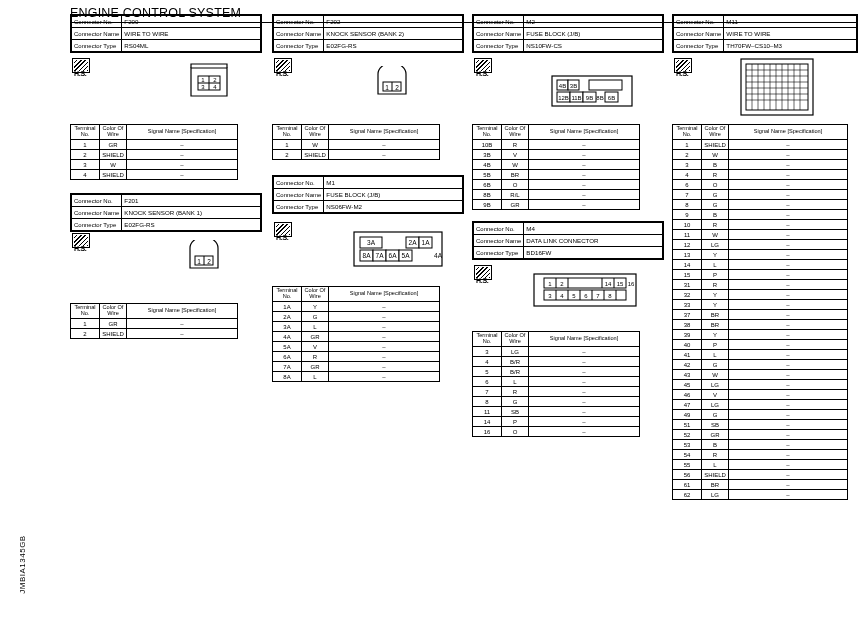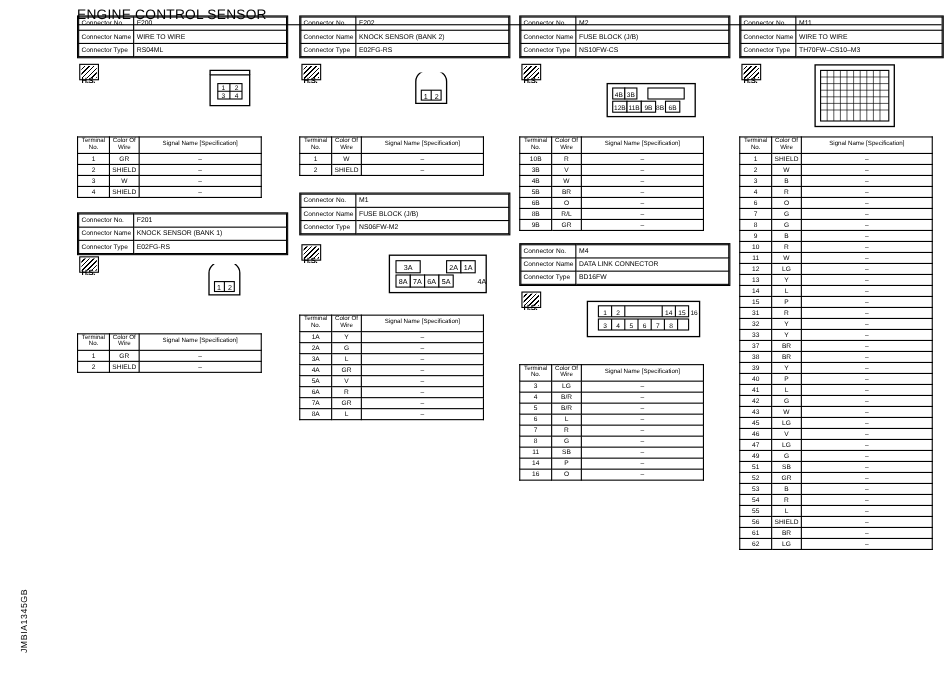--- a/index.html
+++ b/index.html
@@ -36,21 +36,21 @@
   
   .shape{position:absolute;}
   .shape svg{display:block;}
   svg text{font-family:"Liberation Sans",sans-serif;}
 </style>
 </head>
 <body>
 
 <div class="page">
 
-  <div class="title">ENGINE CONTROL SENSOR</div>
+  <div class="title">ENGINE CONTROL SYSTEM</div>
   <div class="rule"></div>
   <div class="sidecode">JMBIA1345GB</div>
 
   <div class="chdr" style="left:70px;top:14px;width:190px;">
     <table>
       <tbody>
           <tr>
             <td class="k">Connector No.</td>
           <td class="v">F200</td>
           </tr>

